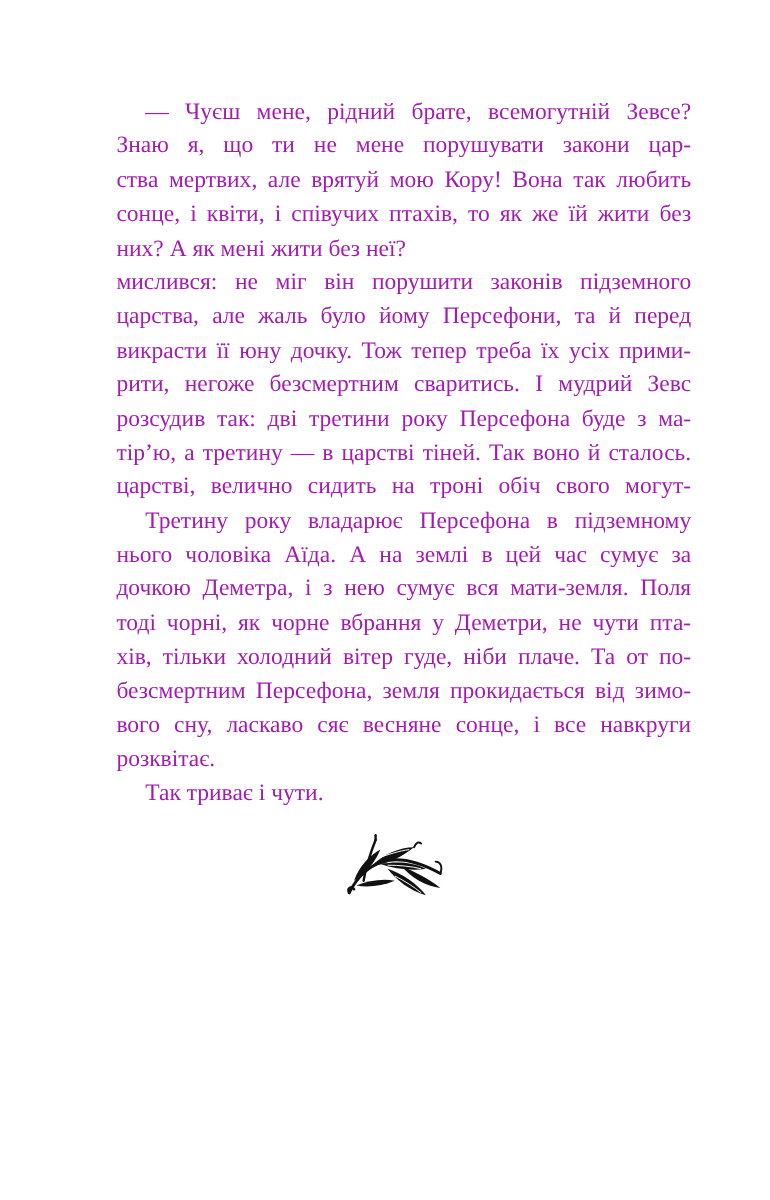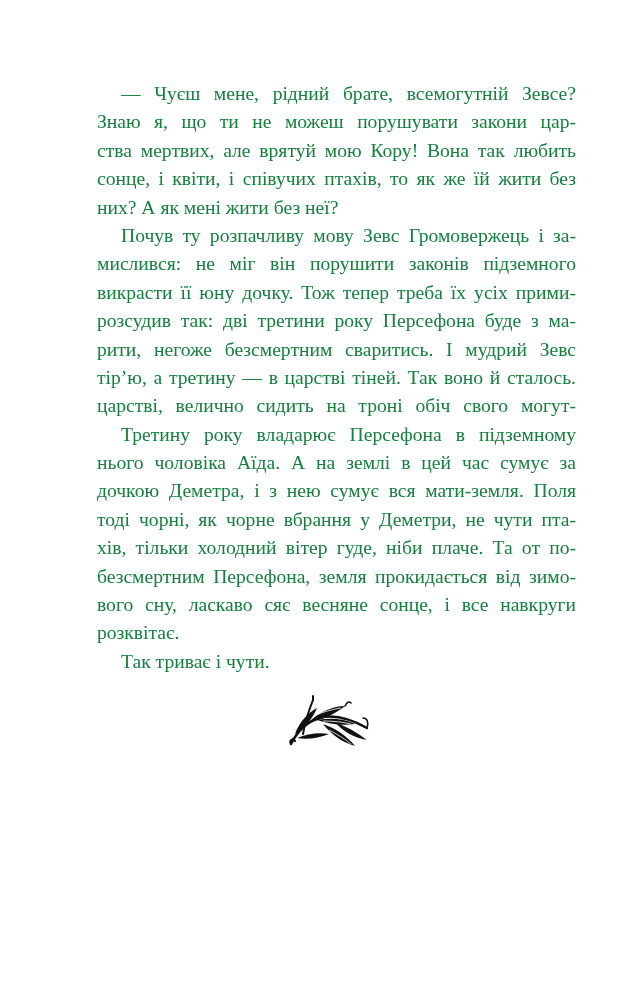--- a/index.html
+++ b/index.html
@@ -5,21 +5,21 @@
   html, body { margin: 0; padding: 0; background: #ffffff; }
   body { width: 642px; height: 1000px; position: relative; overflow: hidden; }
   .page {
     position: absolute;
     left: 97px;
     top: 80px;
     width: 479px;
     font-family: "Liberation Serif", "DejaVu Serif", serif;
     font-size: 19.6px;
     line-height: 28.4px;
-    color: #15803d;
+    color: #a21caf;
   }
   .line {
     display: block;
     white-space: nowrap;
     text-align: justify;
     text-align-last: justify;
     height: 28.4px;
   }
   .line.last { text-align-last: left; }
   .line.indent { padding-left: 24px; }
@@ -31,32 +31,32 @@
     height: 56px;
   }
 </style>
 </head>
 <body>
 
 <div class="page">
 
   <div>
     <span class="line indent">— Чуєш мене, рідний брате, всемогутній Зевсе?</span>
-    <span class="line">Знаю я, що ти не можеш порушувати закони цар-</span>
+    <span class="line">Знаю я, що ти не мене порушувати закони цар-</span>
     <span class="line">ства мертвих, але врятуй мою Кору! Вона так любить</span>
     <span class="line">сонце, і квіти, і співучих птахів, то як же їй жити без</span>
     <span class="line last">них? А як мені жити без неї?</span>
   </div>
 
   <div>
-    <span class="line indent">Почув ту розпачливу мову Зевс Громовержець і за-</span>
     <span class="line">мислився: не міг він порушити законів підземного</span>
+    <span class="line">царства, але жаль було йому Персефони, та й перед</span>
     <span class="line">викрасти її юну дочку. Тож тепер треба їх усіх прими-</span>
+    <span class="line">рити, негоже безсмертним сваритись. І мудрий Зевс</span>
     <span class="line">розсудив так: дві третини року Персефона буде з ма-</span>
-    <span class="line">рити, негоже безсмертним сваритись. І мудрий Зевс</span>
     <span class="line">тір’ю, а третину — в царстві тіней. Так воно й сталось.</span>
   </div>
 
   <div>
     <span class="line">царстві, велично сидить на троні обіч свого могут-</span>
     <span class="line indent">Третину року владарює Персефона в підземному</span>
     <span class="line">нього чоловіка Аїда. А на землі в цей час сумує за</span>
     <span class="line">дочкою Деметра, і з нею сумує вся мати-земля. Поля</span>
     <span class="line">тоді чорні, як чорне вбрання у Деметри, не чути пта-</span>
     <span class="line">хів, тільки холодний вітер гуде, ніби плаче. Та от по-</span>

